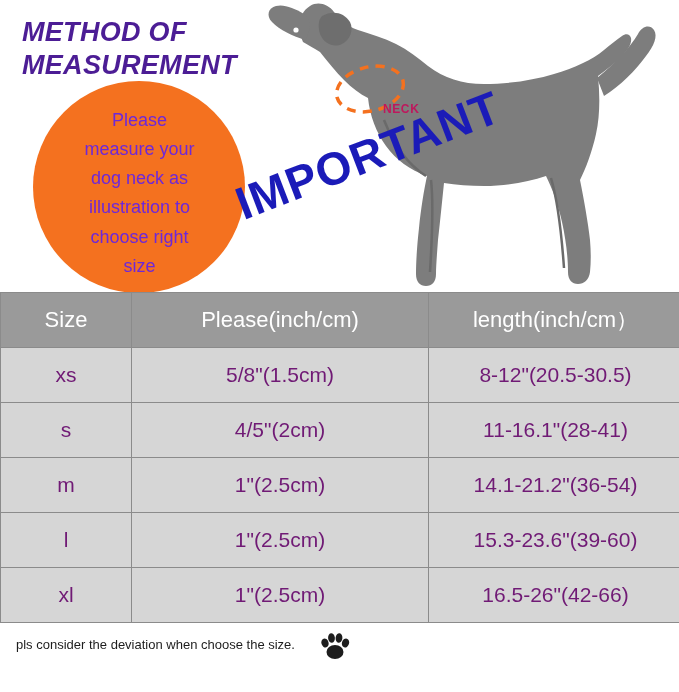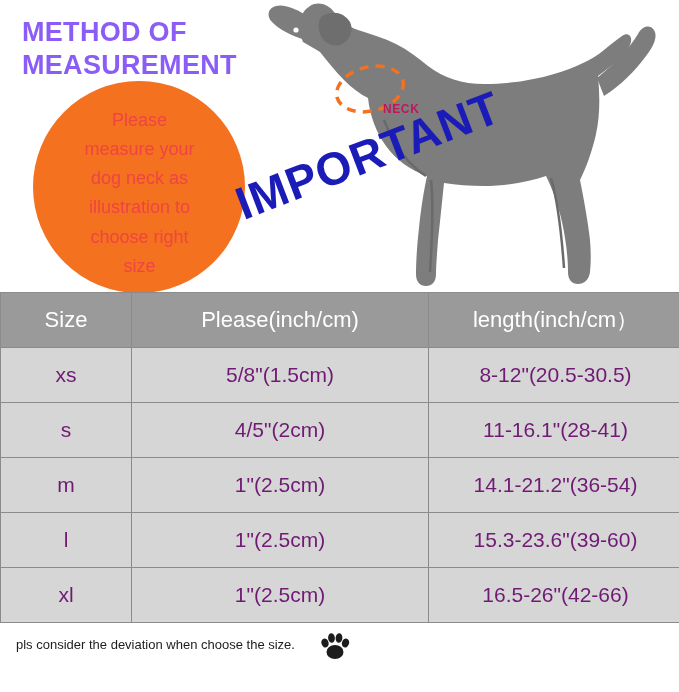--- a/index.html
+++ b/index.html
@@ -26,44 +26,45 @@
     position: relative;
     width: 679px;
     height: 292px;
     overflow: hidden;
     background: #ffffff;
   }
   .title {
     position: absolute;
     left: 22px;
     top: 16px;
-    color: #8b5cf6;
+    color: #4c1d95;
     font-size: 27px;
     font-weight: bold;
     line-height: 1.22;
     letter-spacing: 0.3px;
     white-space: pre-line;
     z-index: 6;
+    font-style: italic;
   }
   .orange-bubble {
     position: absolute;
     left: 33px;
     top: 81px;
     width: 212px;
     height: 212px;
     border-radius: 50%;
     background: #f4711f;
     z-index: 5;
   }
   .bubble-text {
     position: absolute;
     left: 62px;
     top: 106px;
     width: 155px;
-    color: #ef4444;
+    color: #6d28d9;
     font-size: 18px;
     line-height: 1.62;
     text-align: center;
     z-index: 6;
     white-space: pre-line;
   }
   .dog-svg {
     position: absolute;
     left: 248px;
     top: 0px;

